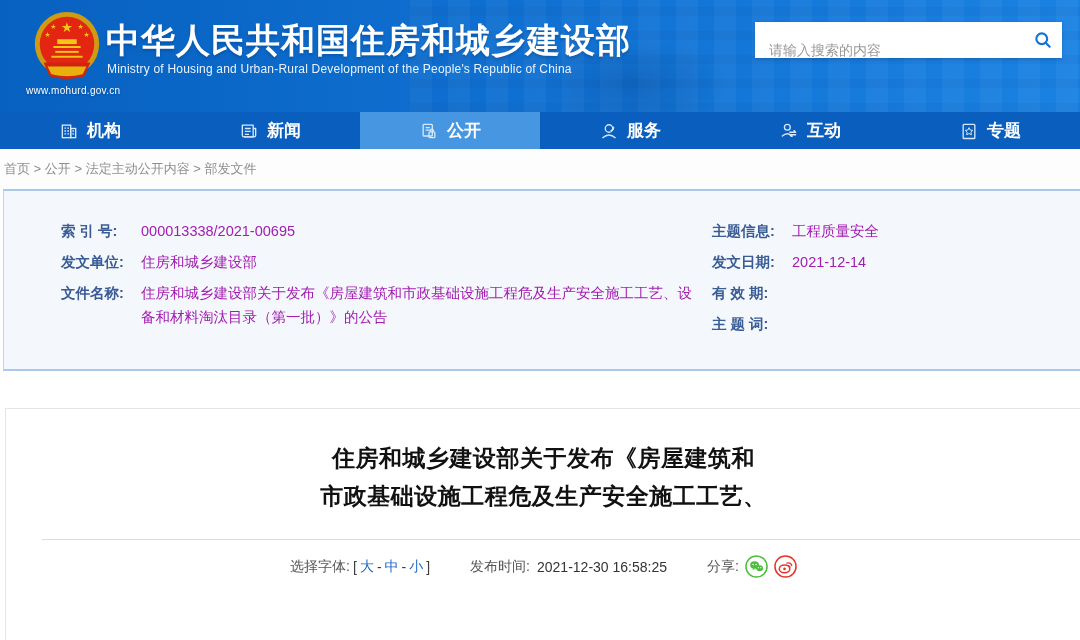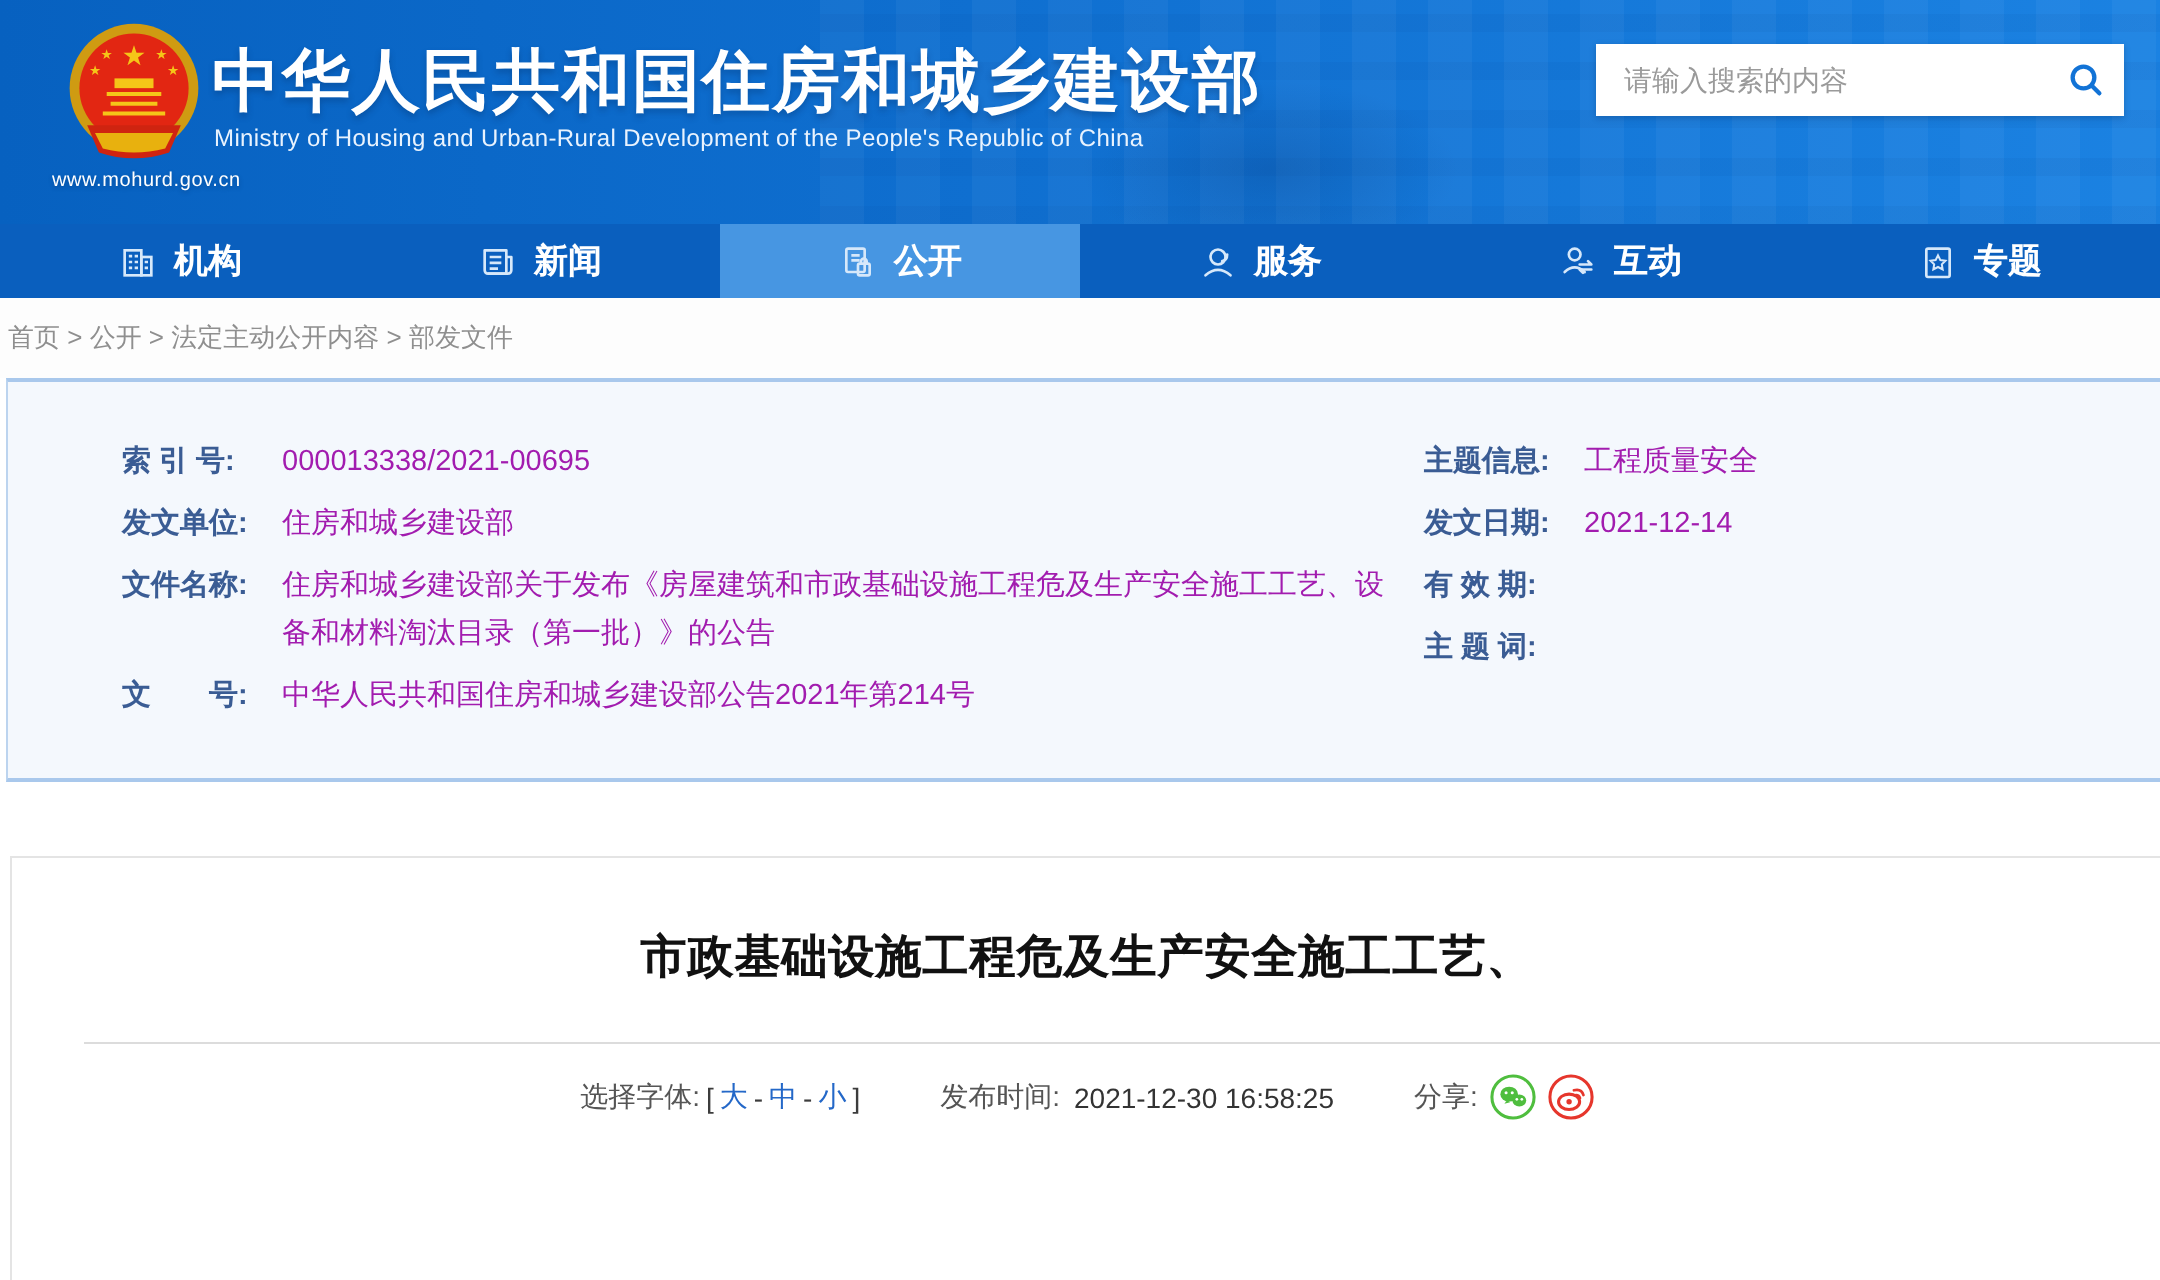--- a/index.html
+++ b/index.html
@@ -31,22 +31,22 @@
     font-size:10px;letter-spacing:.3px;text-shadow:0 1px 2px rgba(0,40,90,.35);
   }
   .site-name{
     position:absolute;left:106px;top:18px;color:#ffffff;font-weight:bold;
     font-size:34px;letter-spacing:1px;text-shadow:0 2px 3px rgba(0,40,90,.3);white-space:nowrap;
   }
   .site-name-en{
     position:absolute;left:107px;top:62px;color:#e9f3fe;font-size:12px;letter-spacing:.2px;white-space:nowrap;
   }
   .search-box{
-    position:absolute;right:18px;top:22px;width:264px;height:36px;background:#ffffff;
-    display:flex;align-items:center;box-shadow:0 1px 3px rgba(0,30,70,.25);margin-left:16px;
+    position:absolute;right:18px;top:22px;width:307px;height:36px;background:#ffffff;
+    display:flex;align-items:flex-end;box-shadow:0 1px 3px rgba(0,30,70,.25);margin-left:16px;
   }
   .search-box input{
     flex:1;border:none;outline:none;font-size:14px;padding:0 8px 0 14px;color:#333;
     font-family:"Liberation Sans","DejaVu Sans",sans-serif;background:transparent;
   }
   .search-box input::placeholder{color:#9a9a9a;}
   .search-btn{width:38px;height:36px;border:none;background:transparent;cursor:pointer;
     display:flex;align-items:center;justify-content:center;padding:0;}
   
   .nav{height:37px;background:#0a5fbe;display:flex;}
@@ -206,24 +206,20 @@
       <span class="info-value">000013338/2021-00695</span>
     </div>
     <div class="info-row">
       <span class="info-label">发文单位:</span>
       <span class="info-value">住房和城乡建设部</span>
     </div>
     <div class="info-row">
       <span class="info-label">文件名称:</span>
       <span class="info-value">住房和城乡建设部关于发布《房屋建筑和市政基础设施工程危及生产安全施工工艺、设备和材料淘汰目录（第一批）》的公告</span>
     </div>
-    <div class="info-row">
-      <span class="info-label">文　　号:</span>
-      <span class="info-value">中华人民共和国住房和城乡建设部公告2021年第214号</span>
-    </div>
   </div>
   <div class="info-col-right">
     <div class="info-row">
       <span class="info-label">主题信息:</span>
       <span class="info-value">工程质量安全</span>
     </div>
     <div class="info-row">
       <span class="info-label">发文日期:</span>
       <span class="info-value">2021-12-14</span>
     </div>
@@ -233,20 +229,21 @@
     </div>
     <div class="info-row">
       <span class="info-label">主 题 词:</span>
       <span class="info-value"></span>
     </div>
   </div>
 </div>
 
 <div class="article-box">
   <div class="article-title">
+    <div>住房和城乡建设部关于发布《房屋建筑和</div>
     <div>市政基础设施工程危及生产安全施工工艺、</div>
   </div>
   <hr class="article-divider">
   <div class="article-meta">
     <span class="meta-group">
       <span>选择字体:</span>
       <span class="meta-dark">[</span>
       <span class="font-link">大</span>
       <span class="meta-dark">-</span>
       <span class="font-link">中</span>

